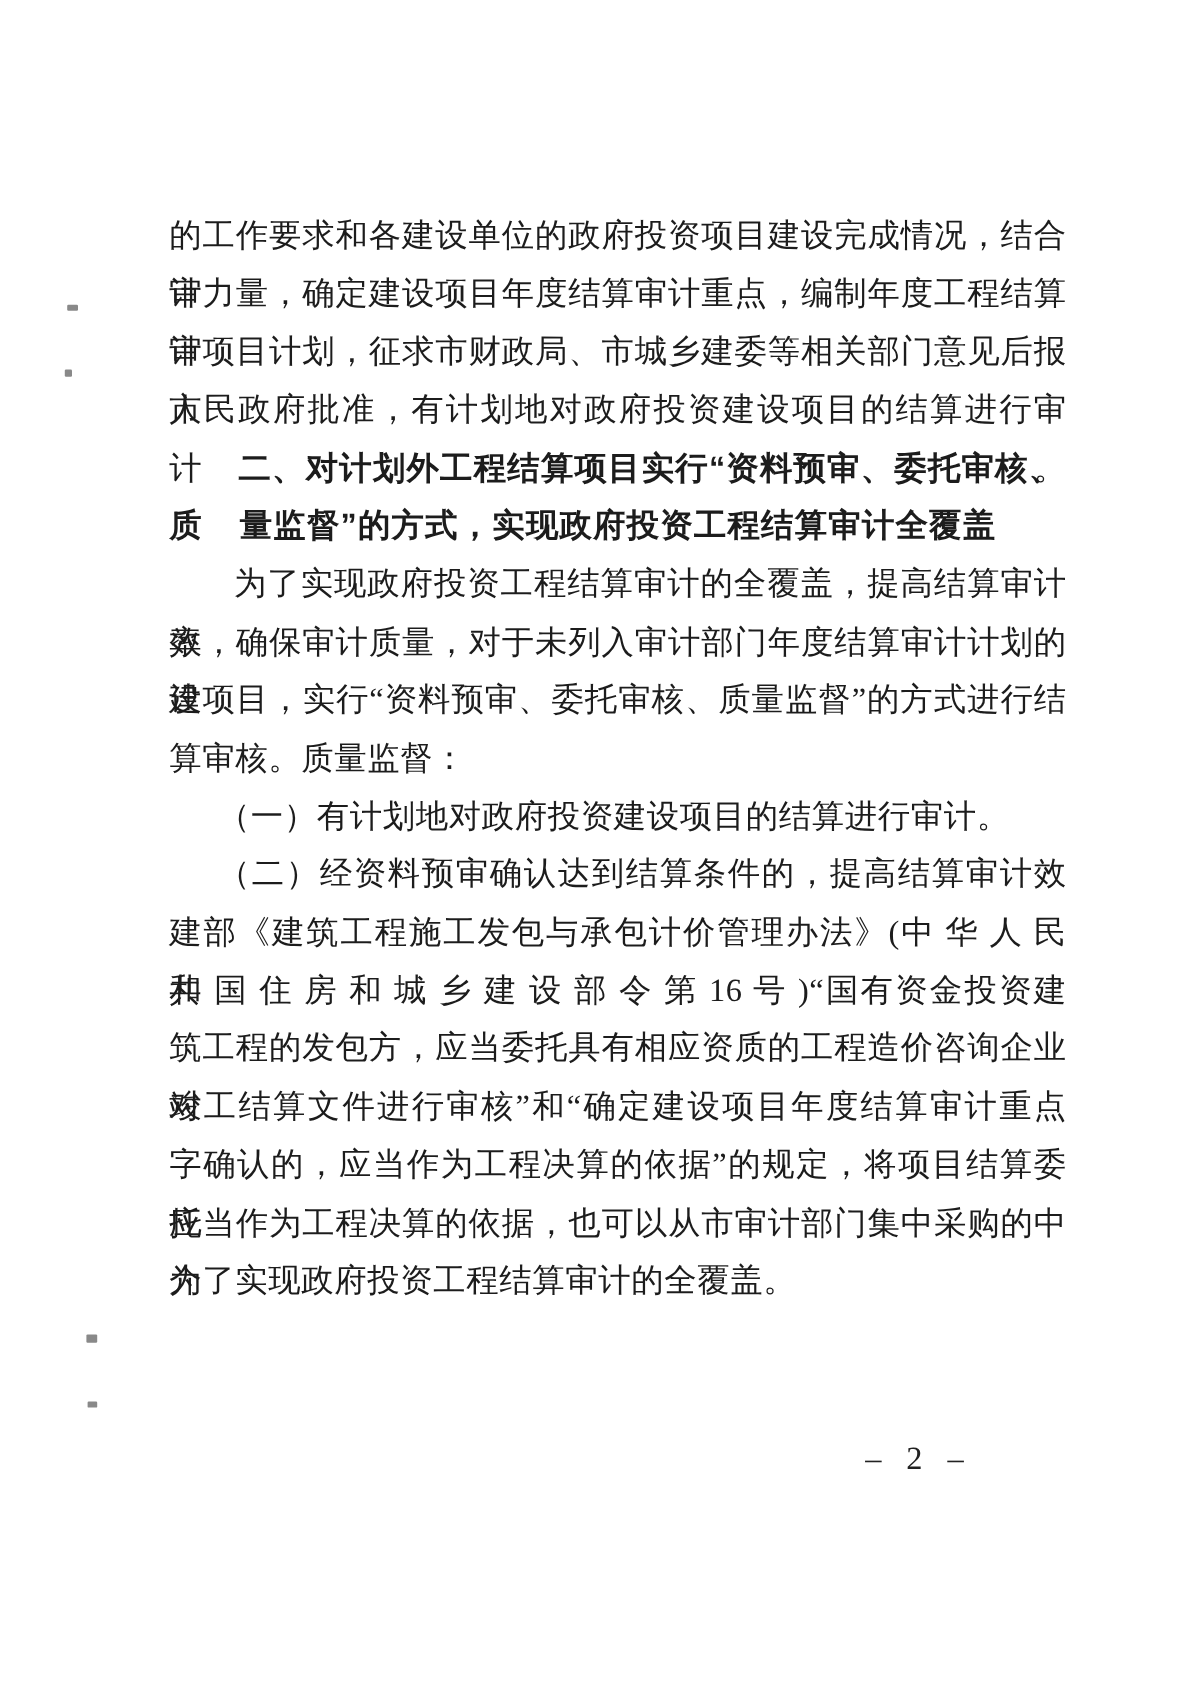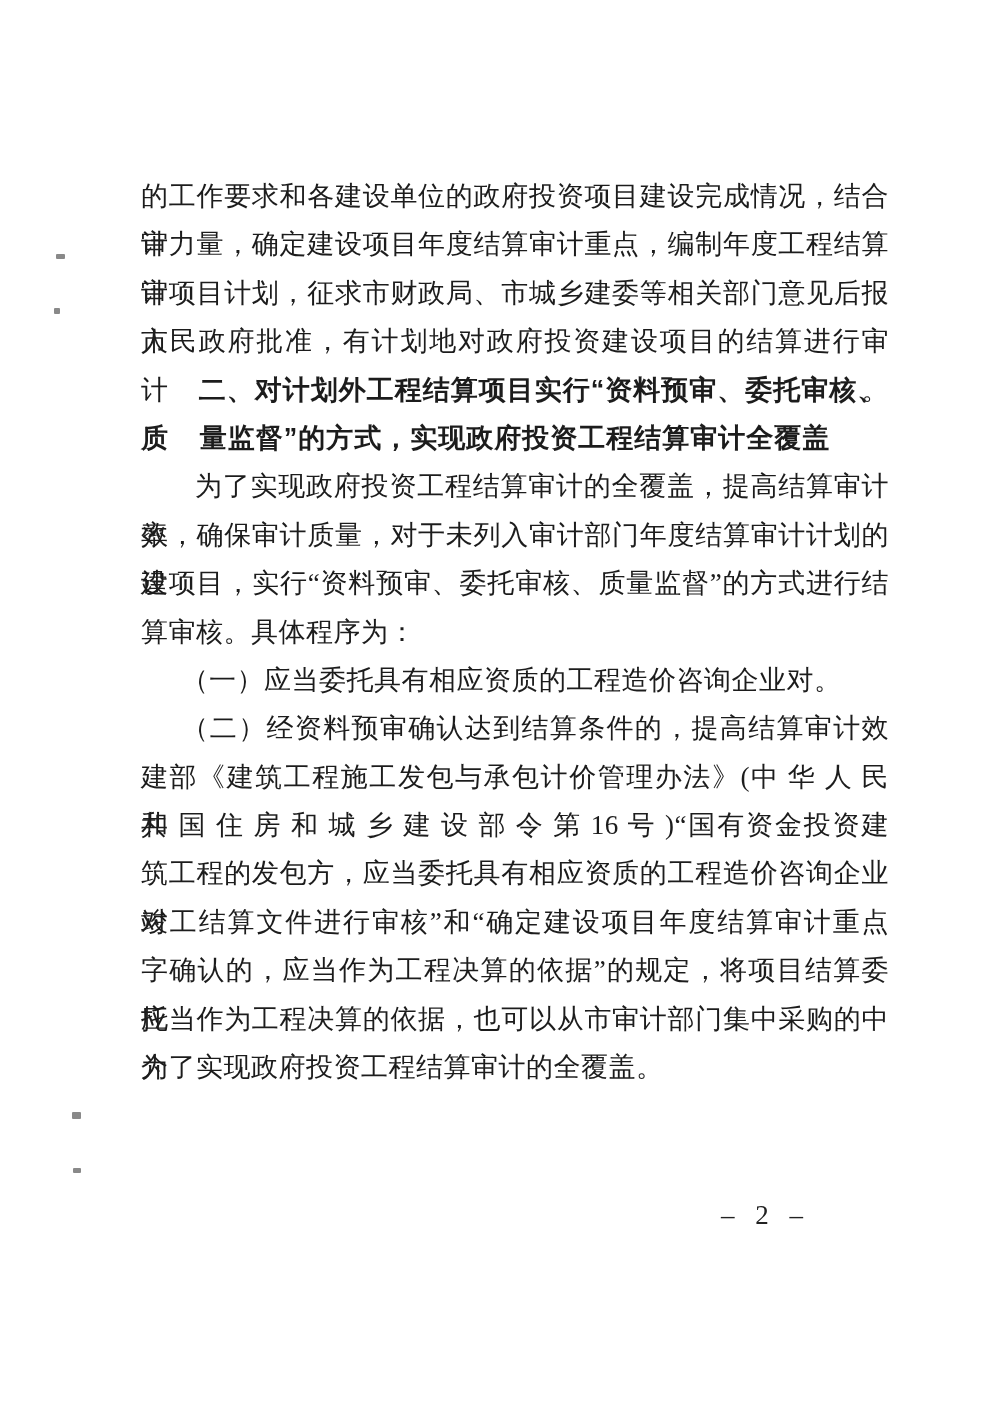--- a/index.html
+++ b/index.html
@@ -67,22 +67,22 @@
   <div class="content">
       <div class="line justify">的工作要求和各建设单位的政府投资项目建设完成情况，结合审</div>
       <div class="line justify">计力量，确定建设项目年度结算审计重点，编制年度工程结算审</div>
       <div class="line justify">计项目计划，征求市财政局、市城乡建委等相关部门意见后报市</div>
       <div class="line justify">人民政府批准，有计划地对政府投资建设项目的结算进行审计。</div>
       <div class="line bold justify" style="text-indent: 2em;">二、对计划外工程结算项目实行“资料预审、委托审核、质</div>
       <div class="line bold">量监督”的方式，实现政府投资工程结算审计全覆盖</div>
       <div class="line justify" style="text-indent: 2em;">为了实现政府投资工程结算审计的全覆盖，提高结算审计效</div>
       <div class="line justify">率，确保审计质量，对于未列入审计部门年度结算审计计划的建</div>
       <div class="line justify">设项目，实行“资料预审、委托审核、质量监督”的方式进行结</div>
-      <div class="line">算审核。具体程序为：</div>
-      <div class="line" style="text-indent: 1.5em;">（一）应当委托具有相应资质的工程造价咨询企业对。</div>
+      <div class="line">算审核。质量监督：</div>
+      <div class="line" style="text-indent: 1.5em;">（一）有计划地对政府投资建设项目的结算进行审计。</div>
       <div class="line justify" style="text-indent: 1.5em;">（二）经资料预审确认达到结算条件的，提高结算审计效</div>
       <div class="line justify">建部《建筑工程施工发包与承包计价管理办法》(中 华 人 民 共</div>
       <div class="line justify">和 国 住 房 和 城 乡 建 设 部 令 第 16 号 )“国有资金投资建</div>
       <div class="line justify">筑工程的发包方，应当委托具有相应资质的工程造价咨询企业对</div>
       <div class="line justify">竣工结算文件进行审核”和“确定建设项目年度结算审计重点</div>
       <div class="line justify">字确认的，应当作为工程决算的依据”的规定，将项目结算委托</div>
       <div class="line justify">应当作为工程决算的依据，也可以从市审计部门集中采购的中介</div>
       <div class="line">为了实现政府投资工程结算审计的全覆盖。</div>
     </div>
   <div class="page-number">– 2 –</div>

